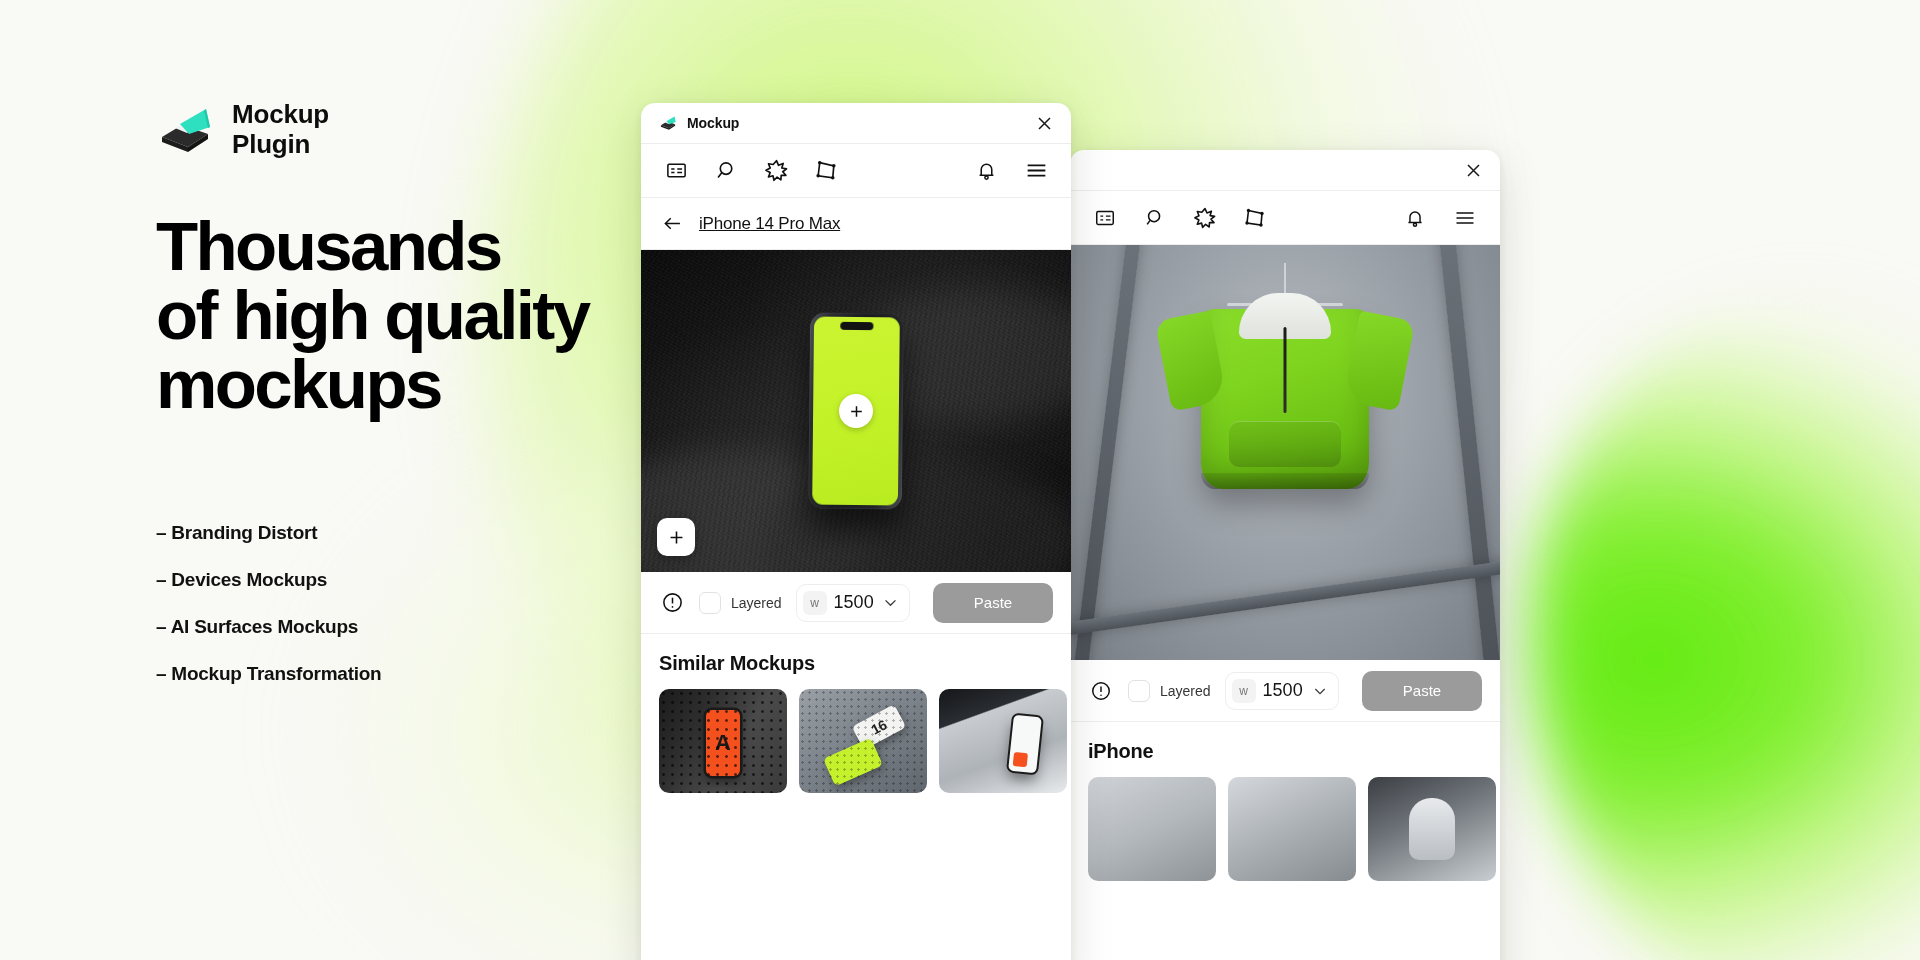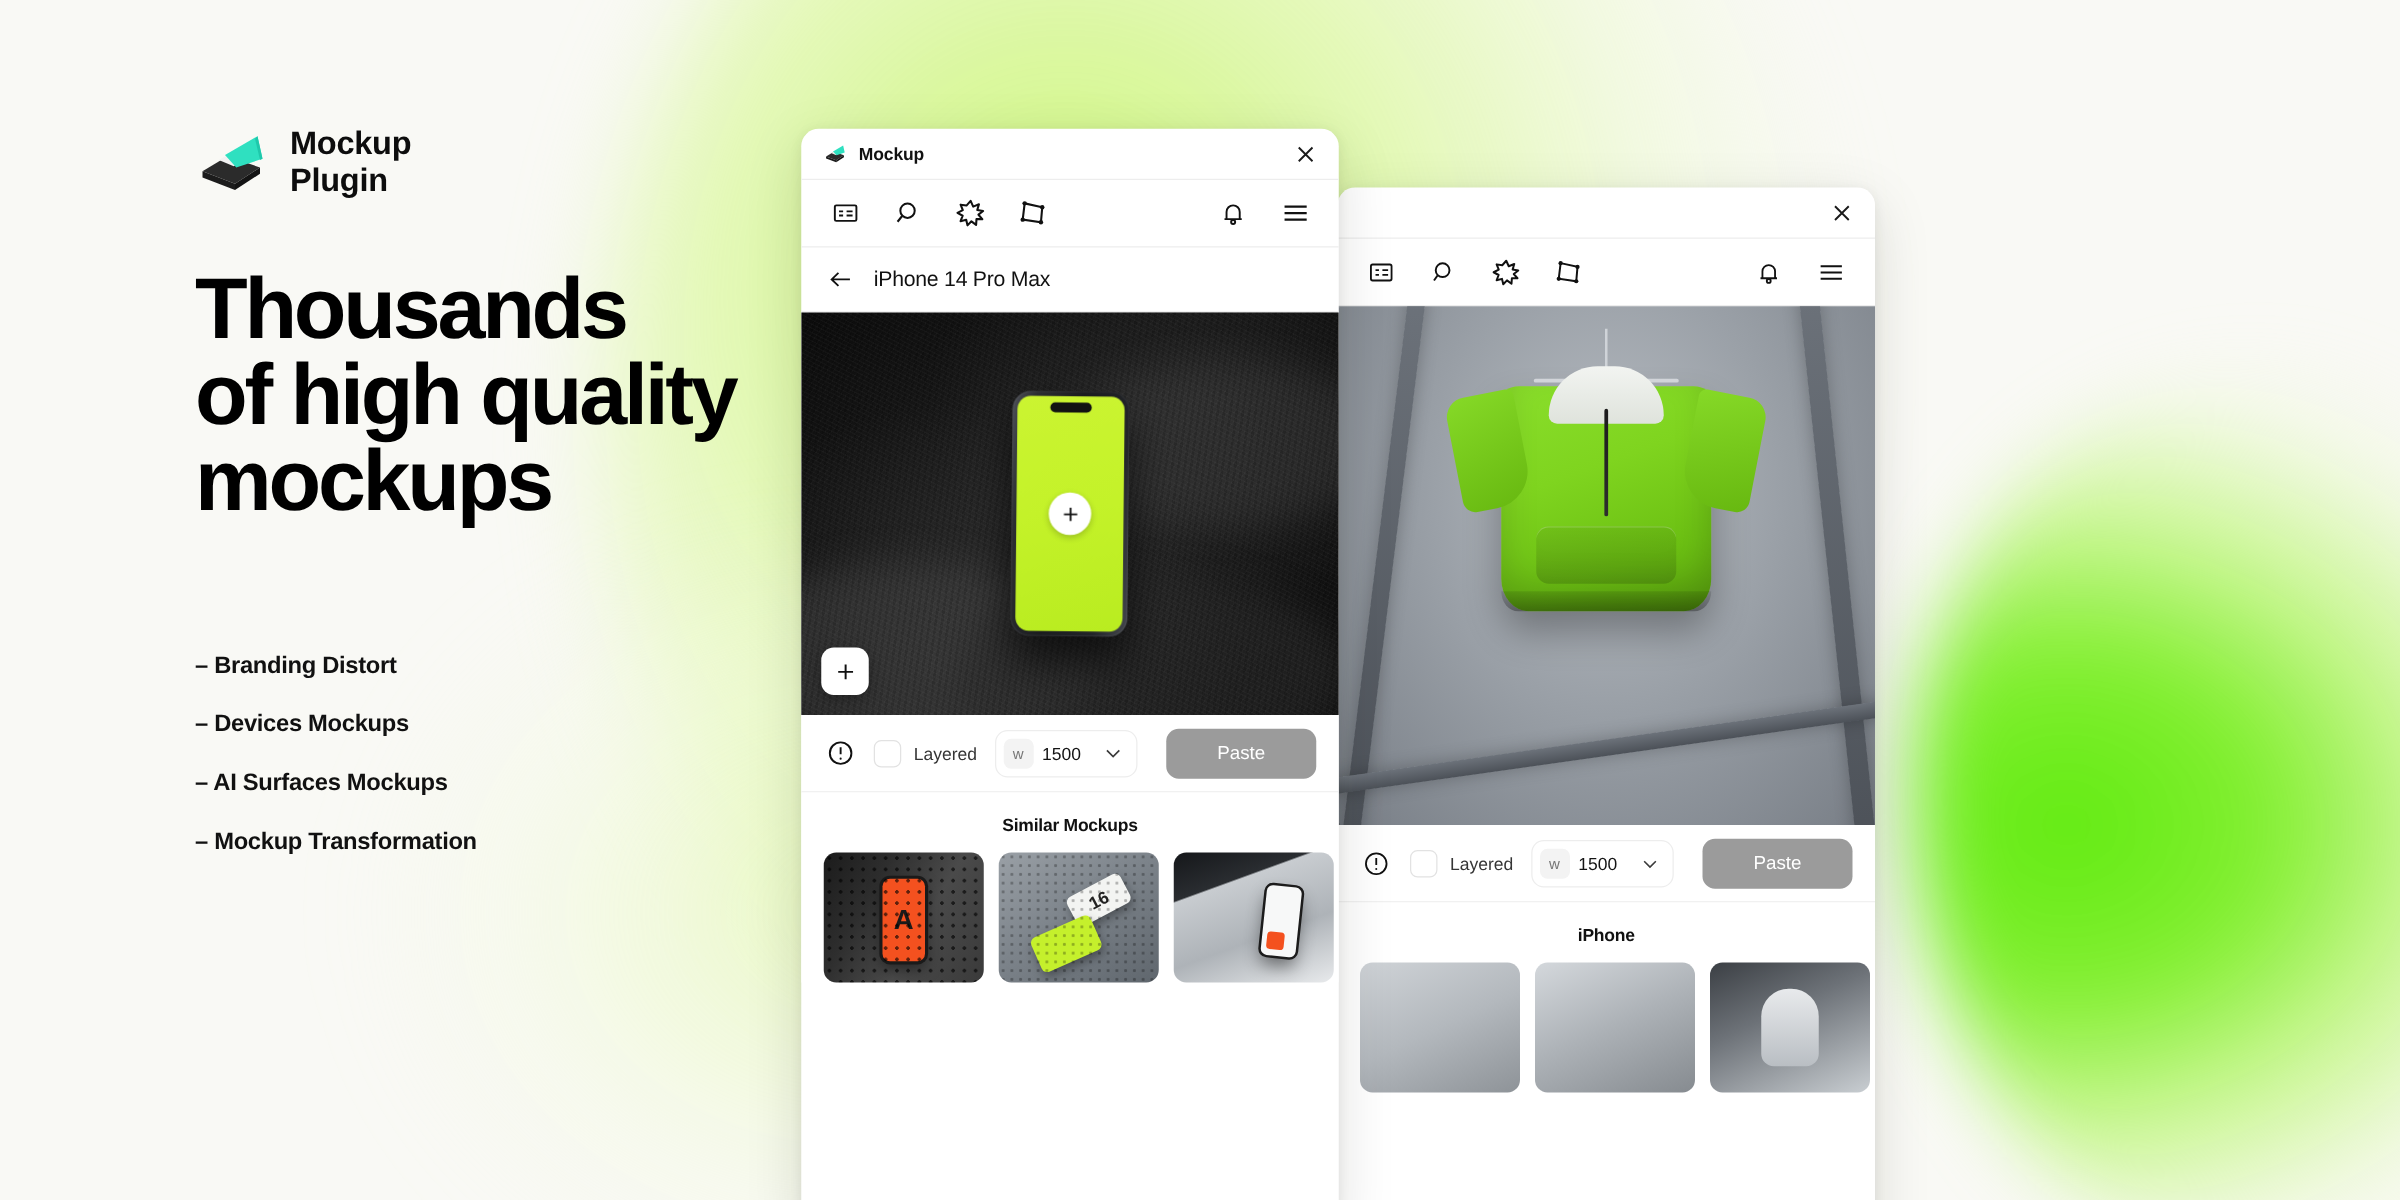--- a/index.html
+++ b/index.html
@@ -151,21 +151,21 @@
   .panel-subhead {
     height: 52px;
     display: flex;
     align-items: center;
     gap: 16px;
     padding: 0 20px;
     border-bottom: 1px solid #ededed;
   }
   .back-arrow { width: 22px; height: 22px; cursor: pointer; display:flex; align-items:center; justify-content:center;}
   .subhead-text {
-    font-size: 17px; color: #111; letter-spacing: -0.2px;
+    font-size: 17px; color: #111; letter-spacing: -0.2px; text-decoration: underline;
   }
 
   .preview {
     position: relative;
     overflow: hidden;
   }
   
   .preview-phone {
     background:
       radial-gradient(ellipse at 28% 86%, rgba(60,60,60,0.55) 0%, rgba(0,0,0,0) 52%),
@@ -345,45 +345,44 @@
     cursor: pointer;
   }
   .w-chip {
     width: 24px; height: 24px;
     border-radius: 6px;
     background: #f3f3f3;
     color: #777;
     font-size: 12px;
     display: flex; align-items: center; justify-content: center;
   }
-  .w-value { font-size: 14px; color: #141414; min-width: 40px; }
+  .w-value { font-size: 18px; color: #141414; min-width: 40px; }
   .chev { width: 20px; height: 20px; display:flex; align-items:center; justify-content:center; margin-right:2px;}
   .paste-btn {
     margin-left: auto;
     height: 40px;
     min-width: 120px;
     border-radius: 10px;
     border: none;
     background: #9b9b9b;
     color: #fff;
     font-size: 15px;
     font-family: "Liberation Sans", sans-serif;
     cursor: pointer;
   }
 
   
   .similar {
     padding: 18px 18px 0 18px;
     background: #fff;
   }
   .similar-title {
-    font-size: 14px; font-weight: 700; color: #111;
+    font-size: 20px; font-weight: 700; color: #111;
     letter-spacing: -0.2px;
     margin-bottom: 14px;
-    text-align: center;
   }
   .thumb-row { display: flex; gap: 12px; }
   .thumb {
     width: 128px; height: 104px;
     border-radius: 10px;
     overflow: hidden;
     position: relative;
     flex: 0 0 auto;
     cursor: pointer;
   }

